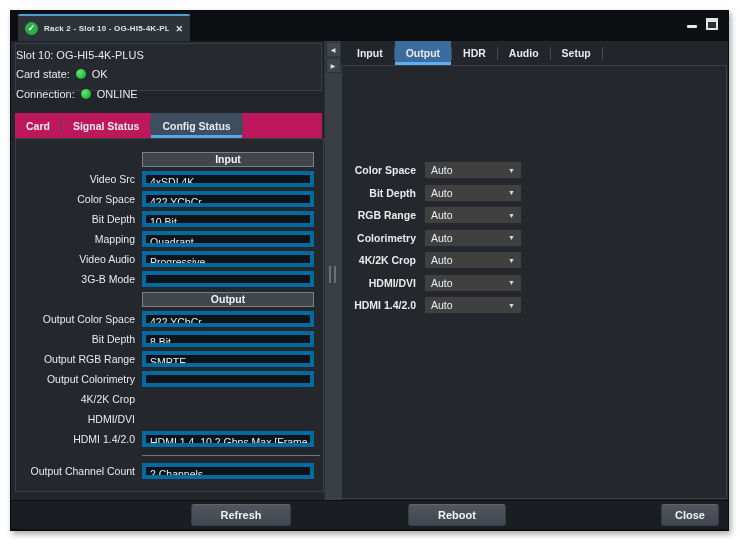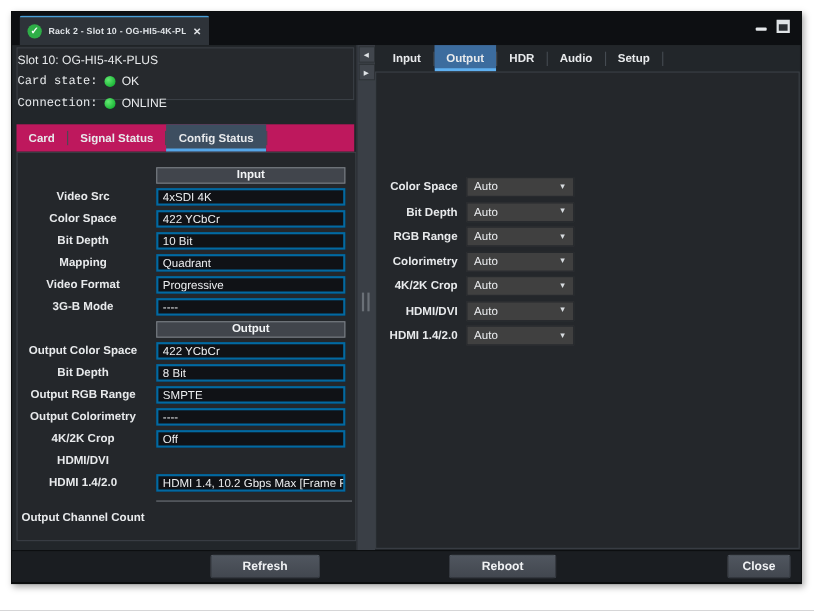--- a/index.html
+++ b/index.html
@@ -31,21 +31,21 @@
   .doc-tab-close { color:#dfe3e6; font-size:9px; font-weight:bold; flex:0 0 auto; }
   .win-controls { position:absolute; right:10px; top:7px; display:flex; align-items:center; gap:9px; }
   .min-glyph { display:block; width:10px; height:3px; background:#e4e7ea; border-radius:1px; margin-top:5px; }
   .max-glyph { display:block; width:12px; height:12px; border:2px solid #e0e4e7; border-top-width:4px; background:#2a2e33; }
   
   .status-block {
     position:absolute; left:4px; top:32px; width:307px; height:48px;
     background:#26292d; border:1px solid #3a3f45; padding:1px 0 0 0;
   }
   .status-row { display:flex; align-items:center; height:19.6px; color:#e8eaec; font-size:11px; }
-  .status-label { margin-right:6px;font-family:Liberation Mono, monospace; }
+  .status-label { margin-right:6px; }
   .dot {
     width:10px; height:10px; border-radius:50%; margin-right:6px;
     background:radial-gradient(circle at 35% 35%, #63e972, #1fb83a 70%);
   }
   
   .tabbar { display:flex; align-items:stretch; background:#be185d; }
   .left-tabbar { position:absolute; left:4px; top:102px; width:307px; height:25px; }
   .right-tabbar { position:absolute; left:330px; top:30px; width:386px; height:24px; background:#22262a; padding-left:5px; }
   .tab {
     display:flex; align-items:center; padding:0 11px; color:#e8eaec;
@@ -54,25 +54,25 @@
   .tab.active-left  { background:#3d4e60; box-shadow:inset 0 -3px 0 #55a6e8; }
   .tab.active-right { background:#3c6c9e; box-shadow:inset 0 -3px 0 #5fb0f0; }
   .tab-div { width:1px; height:13px; background:#454b52; align-self:center; }
   
   .left-content {
     position:absolute; left:4px; top:127px; width:309px; height:354px;
     background:#24272b; border:1px solid #3b4046; padding-top:10px;
   }
   .cfg-row { display:flex; align-items:center; height:20px; }
   .cfg-label {
-    width:126px; text-align:center; padding-right:7px; color:#e8eaec;
-    font-size:10.5px; font-weight:bold; white-space:nowrap; flex:0 0 auto;
+    width:126px; text-align:right; padding-right:7px; color:#e8eaec;
+    font-size:10.5px; font-weight:normal; white-space:nowrap; flex:0 0 auto;
   }
   .cfg-field {
-    width:172px; height:16px; background:#101216; border:2px solid #0369a1;
+    width:172px; height:16px; background:#101216; border:4px solid #0369a1;
     color:#eceef0; font-size:10.5px; line-height:14px; padding:0 4px;
     white-space:nowrap; overflow:hidden; flex:0 0 auto;
   }
   .sect-header {
     width:172px; height:15px; background:#41454c; border:1px solid #7a7f86;
     text-align:center; color:#f2f4f6; font-size:10.5px; font-weight:bold; line-height:13px;
   }
   .sep-row { height:12px; display:flex; align-items:center; }
   .sep-line { margin-left:126px; width:178px; border-top:1px solid #6f747b; }
   
@@ -182,21 +182,21 @@
       </div>
       <div class="cfg-row">
         <span class="cfg-label">Bit Depth</span>
         <span class="cfg-field">10 Bit</span>
       </div>
       <div class="cfg-row">
         <span class="cfg-label">Mapping</span>
         <span class="cfg-field">Quadrant</span>
       </div>
       <div class="cfg-row">
-        <span class="cfg-label">Video Format</span>
+        <span class="cfg-label">Video Audio</span>
         <span class="cfg-field">Progressive</span>
       </div>
       <div class="cfg-row">
         <span class="cfg-label">3G-B Mode</span>
         <span class="cfg-field">----</span>
       </div>
       <div class="cfg-row">
         <span class="cfg-label"></span>
         <span class="sect-header">Output</span>
       </div>
@@ -211,34 +211,34 @@
       <div class="cfg-row">
         <span class="cfg-label">Output RGB Range</span>
         <span class="cfg-field">SMPTE</span>
       </div>
       <div class="cfg-row">
         <span class="cfg-label">Output Colorimetry</span>
         <span class="cfg-field">----</span>
       </div>
       <div class="cfg-row">
         <span class="cfg-label">4K/2K Crop</span>
-        <span class="cfg-field">Off</span>
       </div>
       <div class="cfg-row">
         <span class="cfg-label">HDMI/DVI</span>
       </div>
       <div class="cfg-row">
         <span class="cfg-label">HDMI 1.4/2.0</span>
         <span class="cfg-field">HDMI 1.4, 10.2 Gbps Max [Frame Rate]</span>
       </div>
       <div class="sep-row">
         <span class="sep-line"></span>
       </div>
       <div class="cfg-row">
         <span class="cfg-label">Output Channel Count</span>
+        <span class="cfg-field">2 Channels</span>
       </div>
     </div>
 
     <div class="splitter">
       <div class="scroll-btn">
         <span>◀</span>
       </div>
       <div class="scroll-btn">
         <span>▶</span>
       </div>

